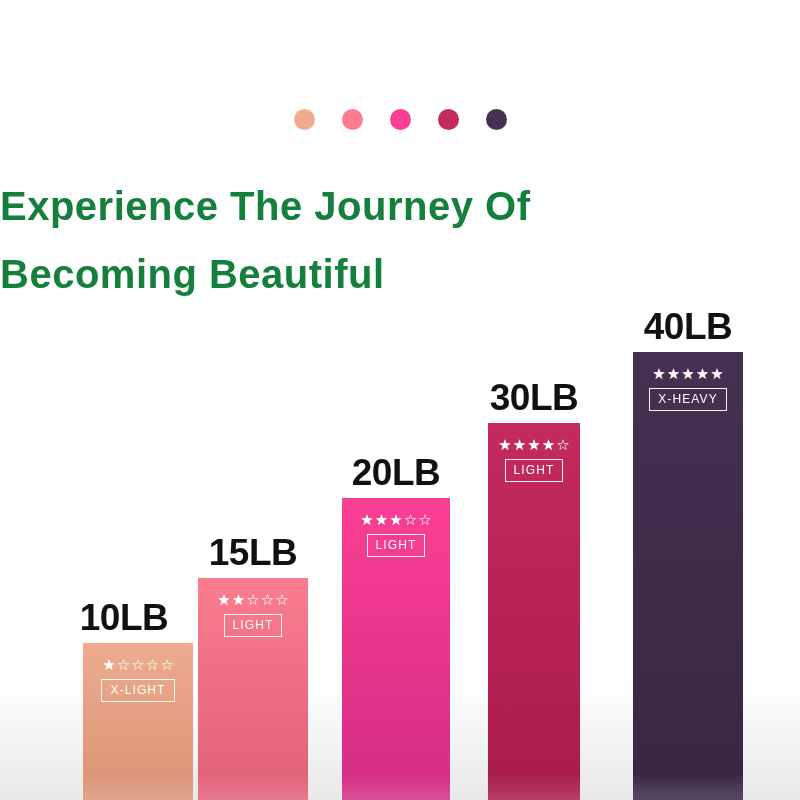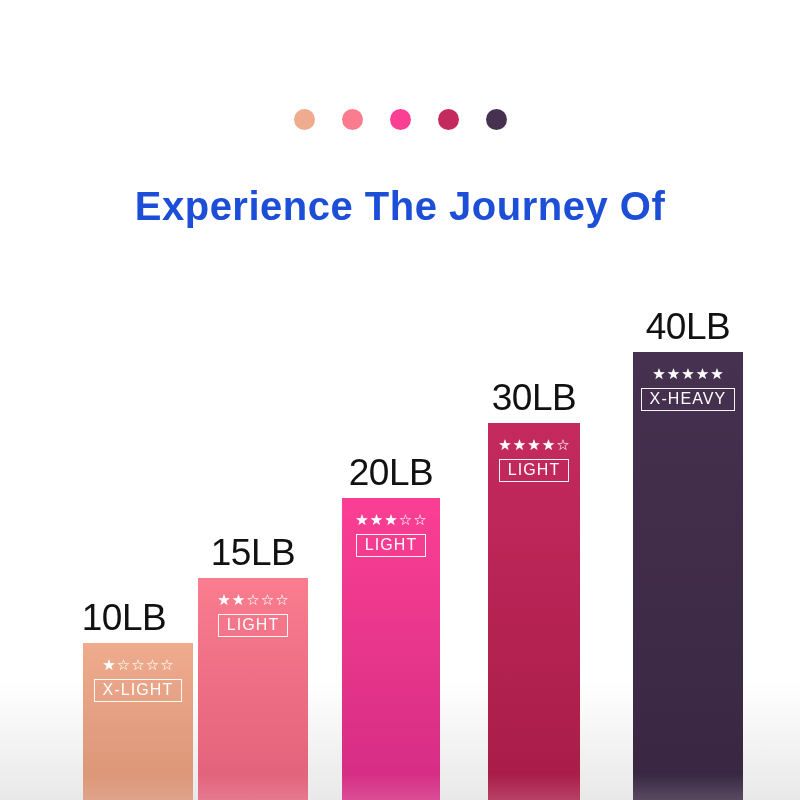--- a/index.html
+++ b/index.html
@@ -39,22 +39,21 @@
     border-radius: 50%;
     display: block;
   }
 
   
   #headline {
     position: absolute;
     left: 0;
     top: 145px;
     width: 800px;
-    text-align: center;
-    color: #1d4ed8;
+    color: #15803d;
     font-weight: bold;
     font-size: 40px;
     line-height: 68px;
     letter-spacing: 0.5px;
   }
   #headline .hl-line { display: block; white-space: nowrap; }
 
   
   #chart {
     position: absolute;
@@ -68,21 +67,21 @@
     position: absolute;
     bottom: 0;
   }
 
   .weight-label {
     position: absolute;
     left: 50%;
     transform: translateX(-50%);
     bottom: 100%;
     margin-bottom: 4px;
-    font-weight: normal;
+    font-weight: bold;
     font-size: 37px;
     line-height: 42px;
     color: #111111;
     letter-spacing: -0.5px;
     white-space: nowrap;
   }
 
   .bar {
     position: relative;
     width: 100%;
@@ -118,21 +117,21 @@
     line-height: 15px;
     color: #ffffff;
     letter-spacing: 0px;
     text-shadow: 0 0 1px rgba(255,255,255,0.35);
   }
   .stars .st { display: block; }
 
   .level-box {
     border: 1.6px solid rgba(255,255,255,0.95);
     color: #ffffff;
-    font-size: 16px;
+    font-size: 12px;
     line-height: 12px;
     letter-spacing: 1.1px;
     padding: 4px 8px 5px 8px;
     white-space: nowrap;
     font-weight: normal;
   }
 
   
   #gutter-wash {
     position: absolute;
@@ -153,20 +152,21 @@
   <div id="dot-row">
       <span class="dot" style="background: rgb(239, 171, 142);"></span>
       <span class="dot" style="background: rgb(250, 124, 142);"></span>
       <span class="dot" style="background: rgb(251, 63, 148);"></span>
       <span class="dot" style="background: rgb(196, 42, 94);"></span>
       <span class="dot" style="background: rgb(70, 49, 80);"></span>
     </div>
 
   <h1 id="headline">
     <span class="hl-line">Experience The Journey Of</span>
+    <span class="hl-line">Becoming Beautiful</span>
   </h1>
 
   <div id="chart">
     <div id="gutter-wash"></div>
   <div class="bar-group" style="left: 55px; width: 110px; height: 157px; padding-left: 28px;">
         <div class="weight-label">10LB</div>
         <div class="bar" style="background: linear-gradient(rgb(239, 171, 142) 0%, rgb(217, 147, 117) 100%);">
           <div class="bar-inner">
             <div class="stars">
               <span class="st">★</span>
@@ -187,21 +187,21 @@
               <span class="st">★</span>
               <span class="st">★</span>
               <span class="st">☆</span>
               <span class="st">☆</span>
               <span class="st">☆</span>
             </div>
             <div class="level-box">LIGHT</div>
           </div>
         </div>
       </div>
-      <div class="bar-group" style="left: 342px; width: 98px; height: 302px;">
+      <div class="bar-group" style="left: 342px; width: 108px; height: 302px;">
         <div class="weight-label">20LB</div>
         <div class="bar" style="background: linear-gradient(rgb(251, 63, 148) 0%, rgb(211, 44, 131) 100%);">
           <div class="bar-inner">
             <div class="stars">
               <span class="st">★</span>
               <span class="st">★</span>
               <span class="st">★</span>
               <span class="st">☆</span>
               <span class="st">☆</span>
             </div>

